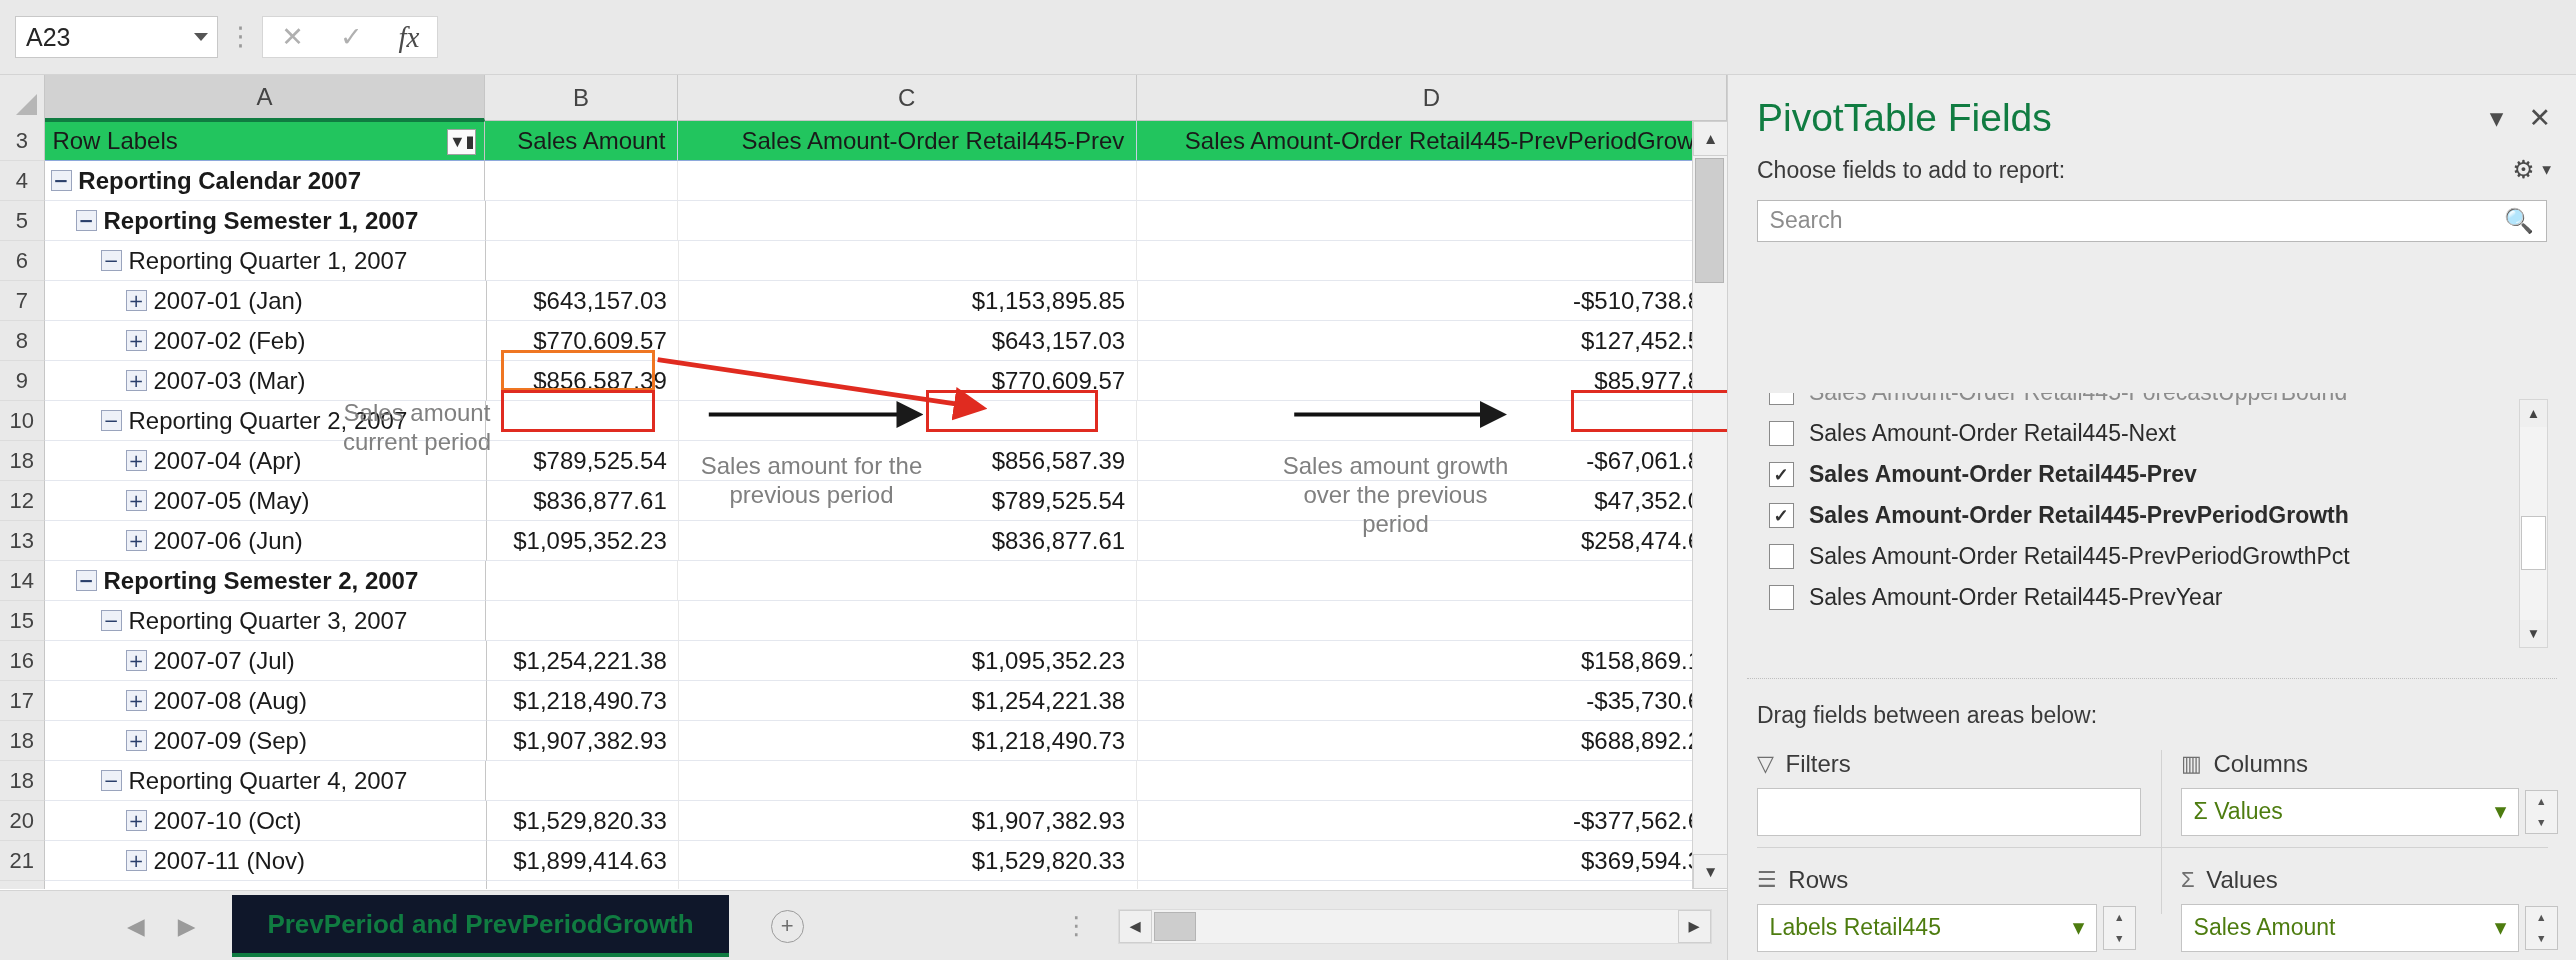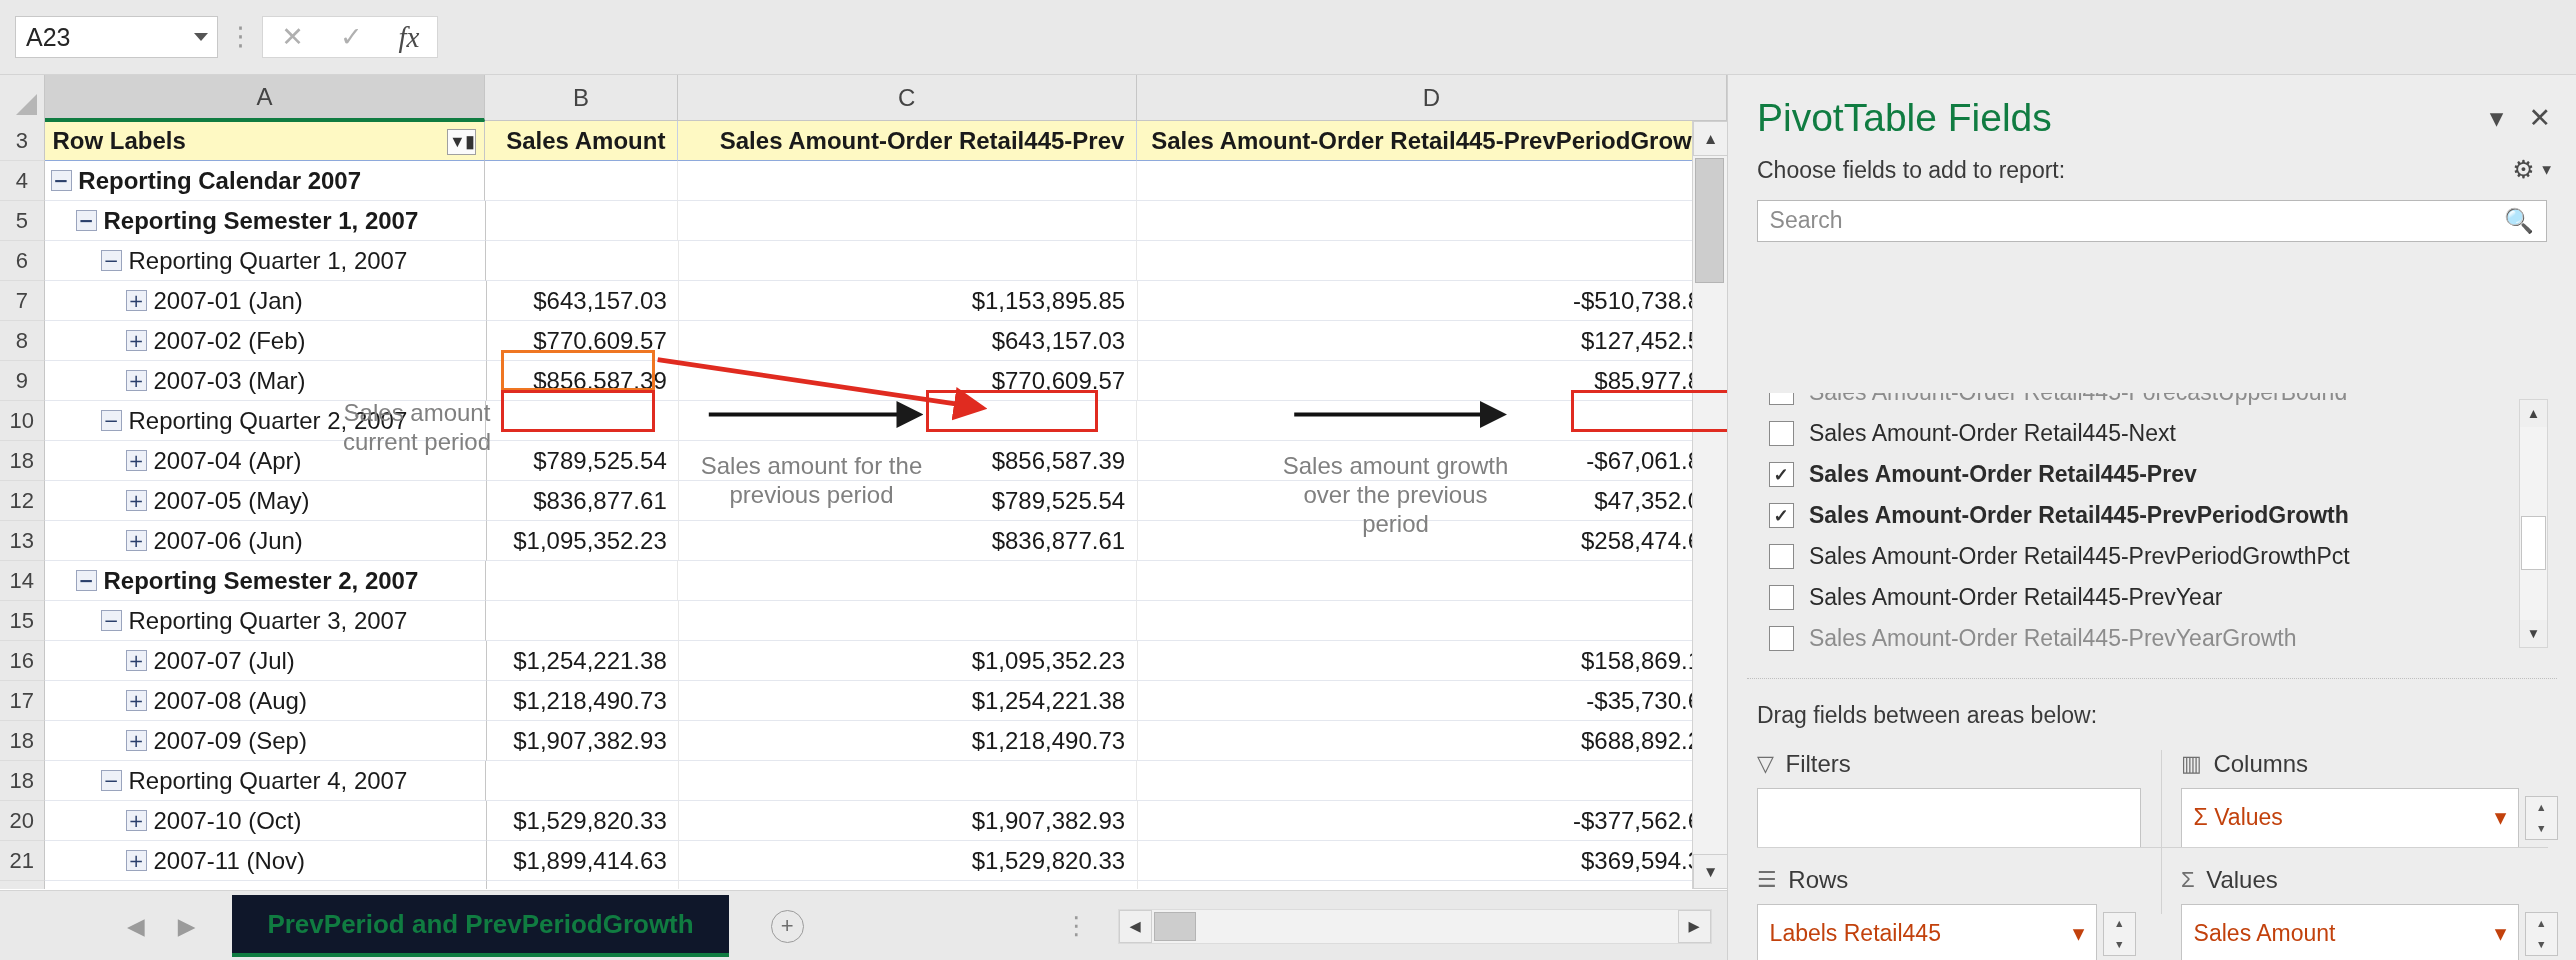--- a/index.html
+++ b/index.html
@@ -116,22 +116,22 @@
     display: flex; align-items: center;
     font-size: 24px; color: #1a1a1a;
     border-bottom: 1px solid #e4e7ee;
     border-right: 1px solid #e8e8e8;
     padding: 0 7.7px;
     overflow: hidden; white-space: nowrap;
     position: relative;
   }
   .cell.num { justify-content: flex-end; padding-right: 11.6px; }
   .cell.hdr {
-    background: #fef9c3;
-    font-weight: bold;
+    background: #22c55e;
+    font-weight: normal;
     border-bottom: 1.9px solid #8ea9db;
     border-right: 1px solid #c6cfe3;
   }
   .cell.hdr.num { justify-content: flex-end; }
   .cell.bold { font-weight: bold; }
   .cell.colA { width: 453px; border-right: 1px solid #c6c6c6; }
   .cell.colB { width: 198px; }
   .cell.colC { width: 472px; }
   .cell.colD { width: 607px; }
   .selected-row-top { border-top: 1.9px solid #107c41; }
@@ -273,23 +273,23 @@
   .fl-arrow { width: 27px; height: 27px; display: flex; align-items: center; justify-content: center; font-size: 13.5px; color: #444; background: #efefef; }
   #fl-thumb { position: absolute; left: 1px; top: 116px; width: 25px; height: 54px; background: #fff; border: 1px solid #c4c4c4; }
 
   #pt-divider { position: absolute; left: 19.3px; top: 603px; width: 810px; border-top: 1.9px dotted #bfbfbf; }
   #drag-label { position: absolute; left: 29px; top: 627px; font-size: 23px; color: #3a3a3a; }
 
   .area-box { position: absolute; width: 386px; }
   .area-title { display: flex; align-items: center; font-size: 24px; color: #3a3a3a; gap: 11.6px; margin-bottom: 9.6px; }
   .area-icon { color: #6f6f6f; font-size: 22px; }
   .area-drop {
-    height: 60px; background: #ffffff; border: 1px solid #c4c4c4;
+    height: 48px; background: #ffffff; border: 1px solid #c4c4c4;
     display: flex; align-items: center; padding: 0 11.6px;
-    font-size: 23px; color: #c2410c;
+    font-size: 23px; color: #4d7c0f;
   }
   .area-drop .ad-text { flex: 1; }
   .pill-row { display: flex; align-items: center; gap: 5.8px; }
   .spin {
     width: 33px; height: 44px; background: #f2f2f2; border: 1px solid #c4c4c4;
     display: flex; flex-direction: column; align-items: center; justify-content: space-around;
     font-size: 10.6px; color: #555;
   }
   .area-sep-v { position: absolute; left: 433px; top: 675px; width: 1px; height: 164px; background: #d2d2d2; }
   .area-sep-h { position: absolute; left: 29px; top: 772px; width: 791px; height: 1px; background: #d2d2d2; }
@@ -614,24 +614,20 @@
           <span>Sales Amount-Order Retail445-PrevPeriodGrowth</span>
         </div>
         <div class="field-row">
           <span class="cbx"></span>
           <span>Sales Amount-Order Retail445-PrevPeriodGrowthPct</span>
         </div>
         <div class="field-row">
           <span class="cbx"></span>
           <span>Sales Amount-Order Retail445-PrevYear</span>
         </div>
-        <div class="field-row clipped">
-          <span class="cbx"></span>
-          <span>Sales Amount-Order Retail445-PrevYearGrowth</span>
-        </div>
       </div>
     <div id="fl-scroll">
       <div class="fl-arrow">▲</div>
       <div id="fl-thumb"></div>
       <div class="fl-arrow" style="position:absolute;bottom:0;">▼</div>
     </div>
   </div>
 
   <div id="pt-divider"></div>
   <div id="drag-label">Drag fields between areas below:</div>

